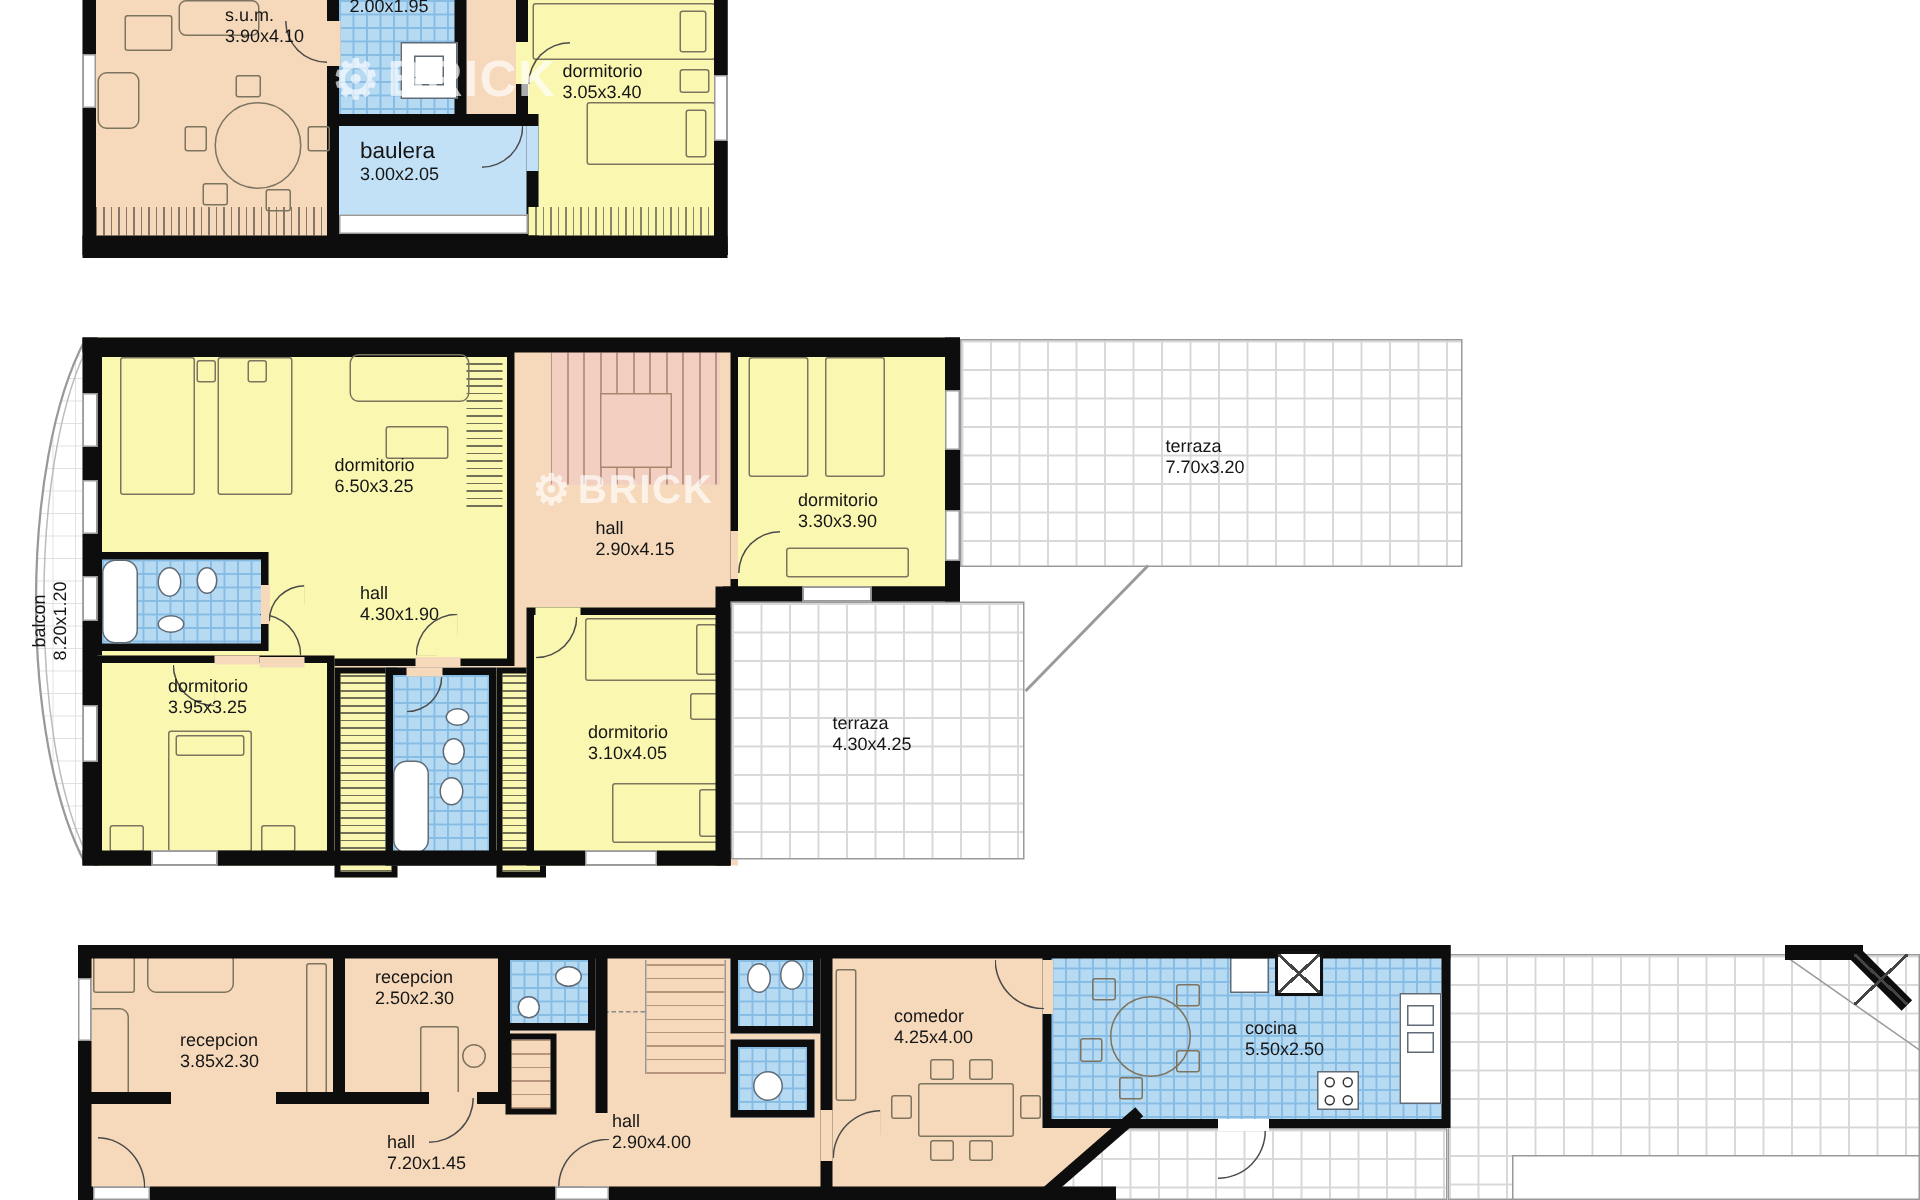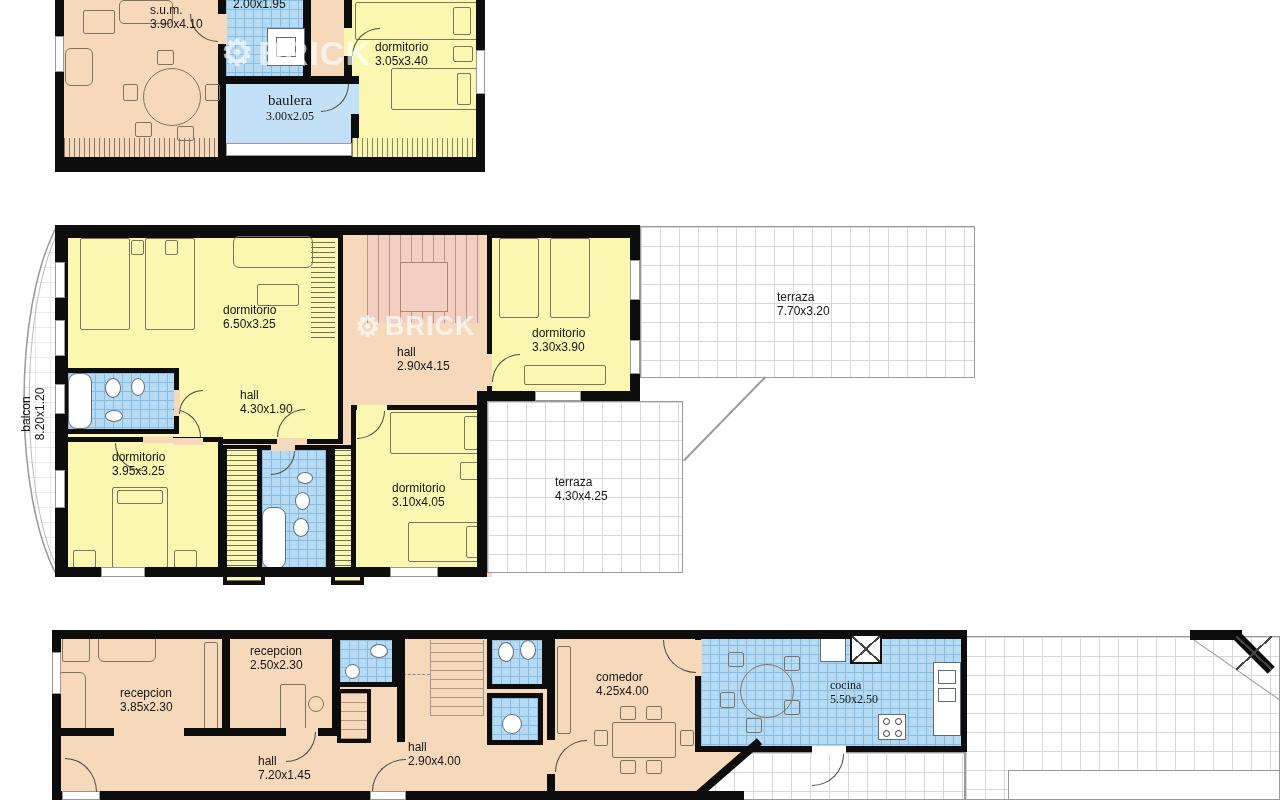--- a/index.html
+++ b/index.html
@@ -96,21 +96,21 @@
     <div class="gap" style="left:289px;top:28px;width:8px;height:28px;background:#faf7b0;"></div>
     <div class="door" style="left:297px;top:28px;transform:rotate(180deg);"></div>
 
     <div class="lbl" style="left:95px;top:3px;">
       <span>s.u.m.</span>
       <span>3.90x4.10</span>
     </div>
     <div class="lbl" style="left:178px;top:-3px;">
       <span>2.00x1.95</span>
     </div>
-    <div class="lbl" style="left:185px;top:92px;width:100px;text-align:center;font-family:Liberation Serif, serif;">
+    <div class="lbl" style="left:185px;top:92px;width:100px;">
       <span class="big">baulera</span>
       <span>3.00x2.05</span>
     </div>
     <div class="lbl" style="left:320px;top:40px;">
       <span>dormitorio</span>
       <span>3.05x3.40</span>
     </div>
 
     <div class="wm" style="left:166px;top:32px;font-size:34px;">
       <span style="font-size:36px;">⚙</span>
@@ -358,19 +358,19 @@
       <span>7.20x1.45</span>
     </div>
     <div class="lbl" style="left:368px;top:112px;">
       <span>hall</span>
       <span>2.90x4.00</span>
     </div>
     <div class="lbl" style="left:556px;top:42px;">
       <span>comedor</span>
       <span>4.25x4.00</span>
     </div>
-    <div class="lbl" style="left:790px;top:50px;font-family:Liberation Serif, serif;">
+    <div class="lbl" style="left:790px;top:50px;">
       <span>cocina</span>
       <span>5.50x2.50</span>
     </div>
   </div>
 
 </div>
 
 </body></html>

